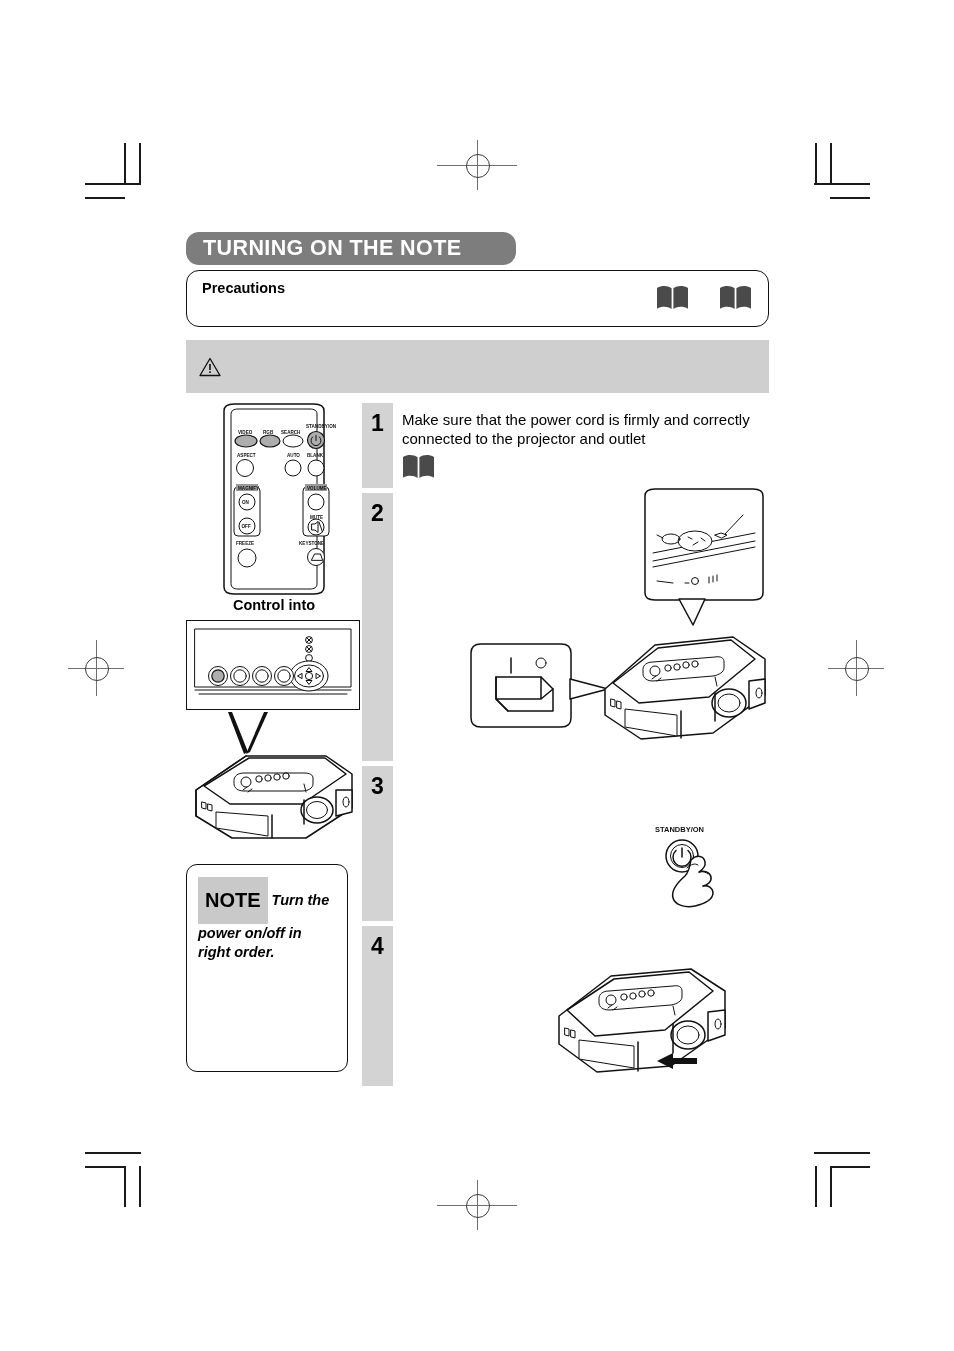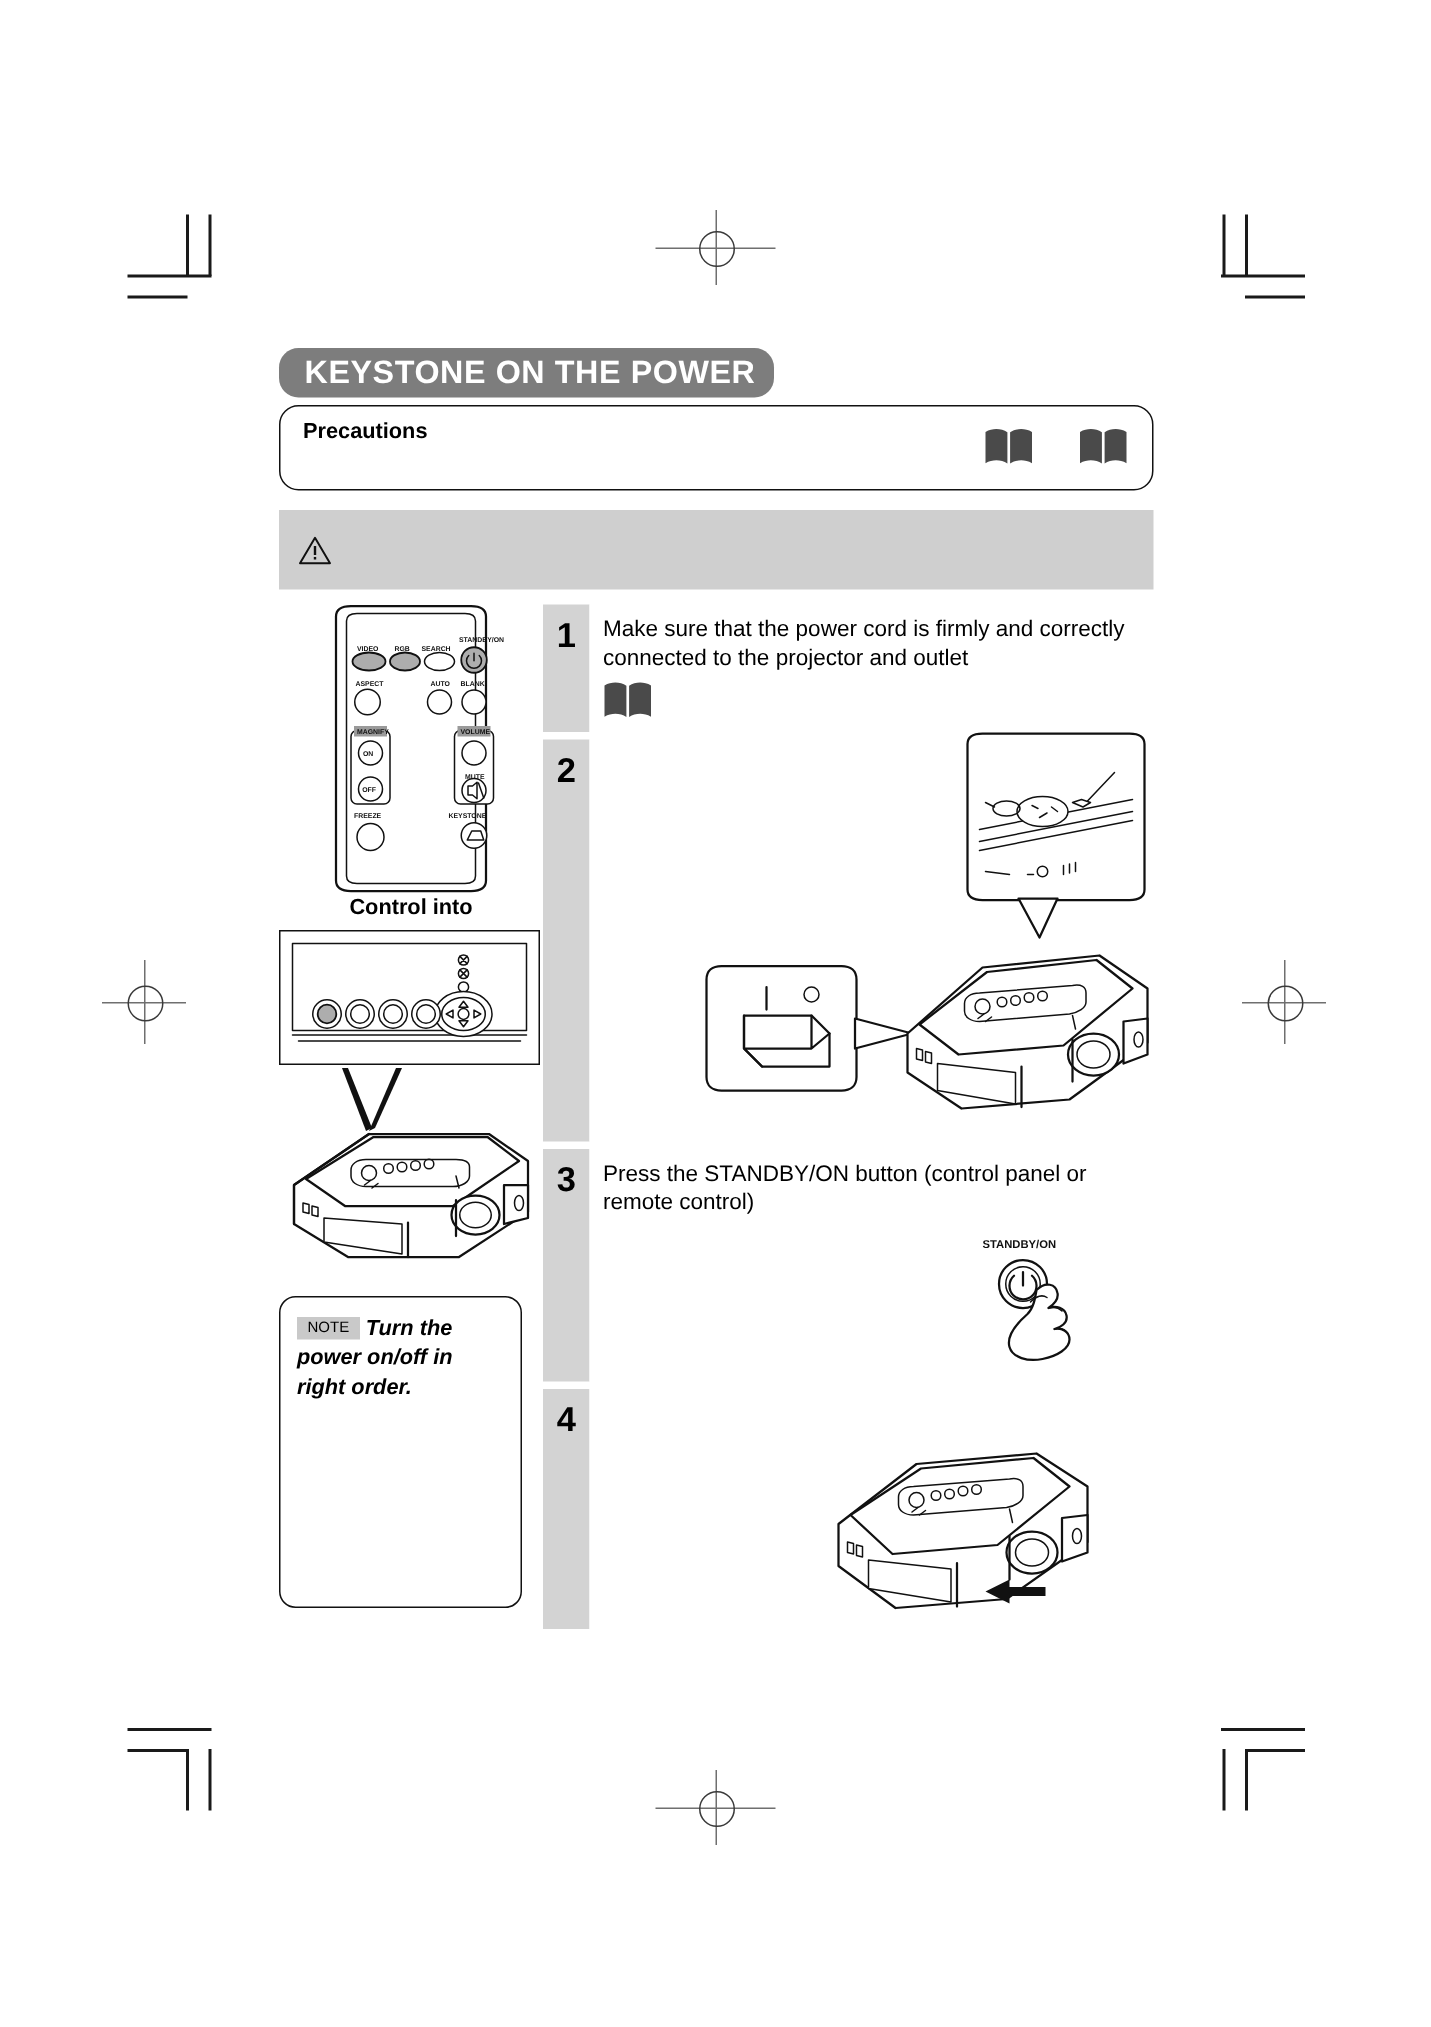--- a/index.html
+++ b/index.html
@@ -54,21 +54,21 @@
   
   .cp-box{margin-top:7px;width:174px;height:90px;border:1.5px solid #111;
           position:relative;box-sizing:border-box;background:#fff;}
 
   
   .proj-left{width:176px;height:140px;position:relative;margin-top:2px;}
 
   
   .note-box{margin-top:12px;width:162px;height:208px;border:1.6px solid #111;
             border-radius:11px;box-sizing:border-box;padding:12px 11px;position:relative;}
-  .note-badge{background:#c9c9c9;font-size:10px;font-weight:normal;padding:2px 7px;
+  .note-badge{background:#c9c9c9;font-size:20px;font-weight:bold;padding:12px 7px;
               display:inline-block;vertical-align:middle;}
   .note-txt{font-size:14.5px;font-weight:bold;font-style:italic;line-height:1.33;
             display:inline;margin-left:4px;}
 
   
   .step{display:flex;background:#ffffff;margin-bottom:5px;position:relative;}
   .step-num{width:31px;flex:0 0 31px;background:#d3d3d3;
             font-size:23px;font-weight:bold;text-align:center;padding-top:7px;
             box-sizing:border-box;}
   .step-main{flex:1;background:#fff;position:relative;padding:7px 8px 0 9px;box-sizing:border-box;}
@@ -132,21 +132,21 @@
   </div>
   <div class="reg" style="left:828px;top:640px;width:56px;height:56px;">
     <div class="h"></div>
       <div class="v"></div>
       <div class="c"></div>
   </div>
 
   <div class="content">
 
     <div class="title-pill">
-      <span>KEYSTONE ON THE POWER</span>
+      <span>TURNING ON THE NOTE</span>
     </div>
 
     <div class="prec-box">
       <div class="prec-label">Precautions</div>
       <div class="book-row">
         <span class="book">
           <svg width="33" height="26" viewBox="0 0 33 26">
             <path d="M1 3 C6 0.2 11.5 0.6 15.6 3.2 L15.6 24 C11.5 21.4 6 21 1 23.8 Z" fill="#4a4a4a"></path>
             <path d="M32 3 C27 0.2 21.5 0.6 17.4 3.2 L17.4 24 C21.5 21.4 27 21 32 23.8 Z" fill="#4a4a4a"></path>
           </svg>
@@ -362,21 +362,20 @@
                   <path class="ln-t" d="M322 184 l2 9"></path>
                 </g>
               </svg>
             </div>
           </div>
         </div>
 
         <div class="step s3">
           <div class="step-num">3</div>
           <div class="step-main">
-            <div class="step-title">Press the STANDBY/ON button (control panel or remote control)</div>
 
             <div class="step-art" style="right:12px;top:54px;width:110px;height:95px;">
               <svg width="110" height="95" viewBox="0 0 110 95">
                 <text x="8" y="12" style="font-size:7.5px;font-weight:bold;fill:#111;">STANDBY/ON</text>
 
                 <circle class="fl-w" cx="35" cy="36" r="16"></circle>
                 <circle class="ln-t" cx="35" cy="36" r="11.5"></circle>
                 <path class="ln" d="M35 28 L35 37 M29 30.5 A9 9 0 1 0 41 30.5" stroke-width="1.6"></path>
 
                 <path class="fl-w" d="M44 40 C50 34 57 36 58 42 C59 47 55 50 52 52

